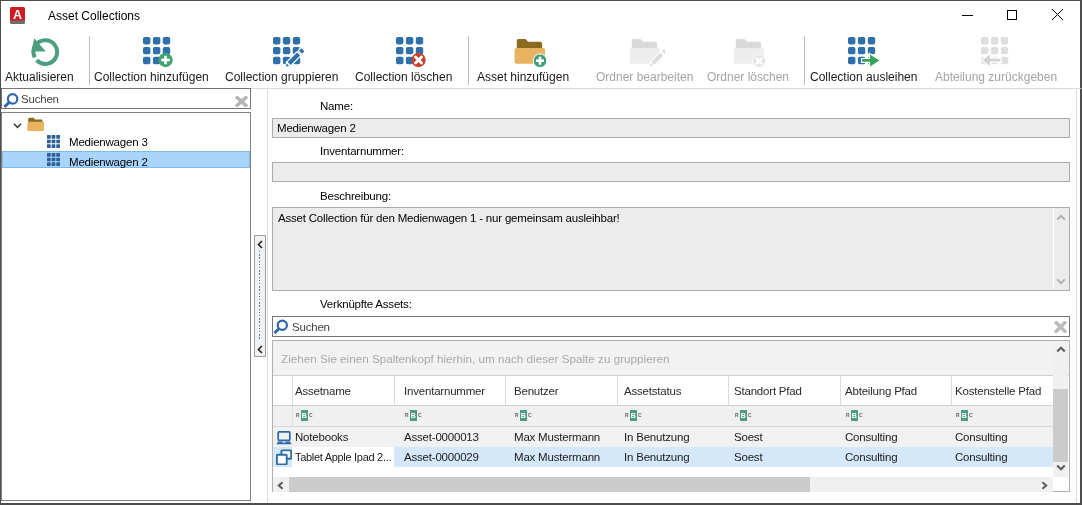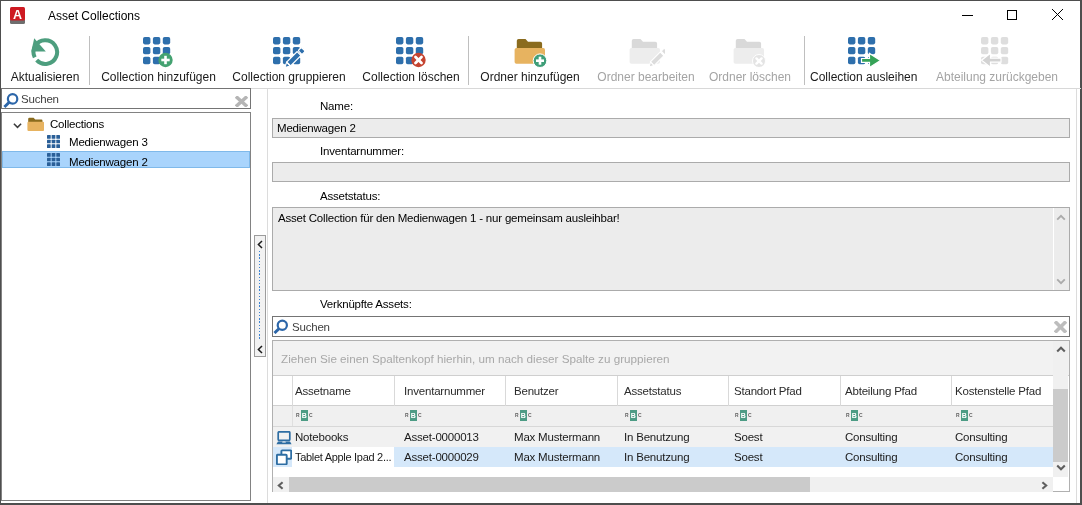--- a/index.html
+++ b/index.html
@@ -3,21 +3,21 @@
 <meta charset="utf-8">
 <style>
 * { margin:0; padding:0; box-sizing:border-box; }
 html,body { width:1082px; height:505px; }
 body { position:relative; font-family:"Liberation Sans",sans-serif; font-size:12px; background:#fff; color:#000; overflow:hidden; }
 .ab { position:absolute; }
 #frame { left:0; top:0; width:1082px; height:505px; border:1px solid #4e4e4e; border-bottom:2px solid #4e4e4e; border-right:2px solid #4e4e4e; }
 
 #title { left:48px; top:9px; font-size:12px; color:#000; }
 
-.tbtn { top:33px; height:54px; text-align:center; }
+.tbtn { top:33px; height:54px; text-align:left; }
 .tlbl { position:absolute; bottom:3px; width:100%; font-size:12px; color:#1a1a1a; white-space:nowrap; }
 .tlbl.dis { color:#a4a4a4; }
 .tsep { top:36px; width:1px; height:49px; background:#bfbfbf; }
 #tbborder { left:1px; top:88px; width:1080px; height:1px; background:#d8d8d8; }
 
 #search1 { left:1px; top:88px; width:250px; height:21px; background:#fff; border:1px solid #747474; }
 #tree { left:1px; top:112px; width:250px; height:389px; background:#fff; border:1px solid #828282; }
 .trow { position:absolute; left:0; width:248px; height:18px; line-height:18px; font-size:11.5px; letter-spacing:-0.2px; }
 #tsel { left:0px; top:38px; width:248px; height:17px; background:#a9d4fc; border:1px solid #7fb9ea; }
 
@@ -146,21 +146,21 @@
 </div>
 
 <div class="ab tbtn" style="left:477px;width:106px">
   <svg class="ab" style="left:37px;top:5px" width="36" height="30" viewBox="0 0 36 30">
     <path d="M2.8 11 L2.8 2.8 Q2.8 1 4.6 1 L11.5 1 L14 3.8 L26.3 3.8 Q28.1 3.8 28.1 5.6 L28.1 11 Z" fill="#8a6b1e"></path>
     <path d="M0.6 11.8 Q0.6 10 2.4 10 L29.2 10 Q31 10 31 11.8 L31 23.9 Q31 25.7 29.2 25.7 L2.4 25.7 Q0.6 25.7 0.6 23.9 Z" fill="#e7b360"></path>
     <circle cx="26" cy="22.7" r="6.8" fill="#3f9e78" stroke="#fff" stroke-width="1"></circle>
     <rect x="22" y="21.4" width="8" height="2.6" fill="#fff"></rect>
     <rect x="24.7" y="18.7" width="2.6" height="8" fill="#fff"></rect>
   </svg>
-  <div class="tlbl">Ordner hinzufügen</div>
+  <div class="tlbl">Asset hinzufügen</div>
 </div>
 
 <div class="ab tbtn" style="left:596px;width:100px">
   <svg class="ab" style="left:33px;top:5px" width="36" height="30" viewBox="0 0 36 30">
     <path d="M2.8 11 L2.8 2.8 Q2.8 1 4.6 1 L11.5 1 L14 3.8 L26.3 3.8 Q28.1 3.8 28.1 5.6 L28.1 11 Z" fill="#d9d9d9"></path>
     <path d="M0.6 11.8 Q0.6 10 2.4 10 L29.2 10 Q31 10 31 11.8 L31 23.9 Q31 25.7 29.2 25.7 L2.4 25.7 Q0.6 25.7 0.6 23.9 Z" fill="#ededed"></path>
     <g transform="translate(20.5,28.5) rotate(45)">
       <polygon points="0,0.6 -2.4,-4 2.4,-4" fill="#dcdcdc" stroke="#fff" stroke-width="1"></polygon>
       <rect x="-2.6" y="-17.8" width="5.2" height="13.8" fill="#dcdcdc" stroke="#fff" stroke-width="1.1"></rect>
       <rect x="-2.6" y="-23.4" width="5.2" height="4.3" rx="1.1" fill="#dcdcdc" stroke="#fff" stroke-width="1.1"></rect>
@@ -234,21 +234,20 @@
 </svg>
 
 <div id="tree" class="ab">
   <svg class="ab" style="left:11px;top:9px" width="9" height="7" viewBox="0 0 10 7">
       <polyline points="1,1.5 5,5.5 9,1.5" fill="none" stroke="#3c3c3c" stroke-width="1.7"></polyline>
     </svg>
   <svg class="ab" style="left:25px;top:4px" width="17" height="14" viewBox="0 0 17 14">
     <path d="M1.2 6 L1.2 1.9 Q1.2 0.7 2.4 0.7 L6.6 0.7 L8.2 2.6 L14.4 2.6 Q15.5 2.6 15.5 3.7 L15.5 6 Z" fill="#8a6b1e"></path>
     <path d="M0.4 6 Q0.4 4.8 1.6 4.8 L16 4.8 Q17.2 4.8 17.2 6 L17.2 12.8 Q17.2 14 16 14 L1.6 14 Q0.4 14 0.4 12.8 Z" fill="#e7b360"></path>
   </svg>
-  <div class="trow" style="top:2px;left:48px">Collections</div>
   <svg class="ab" style="left:45px;top:22px" width="13" height="13" viewBox="0 0 13 13">
     <g fill="#2a5f98">
       <rect x="0" y="0" width="3.7" height="3.7" rx="0.5"></rect>
         <rect x="4.65" y="0" width="3.7" height="3.7" rx="0.5"></rect>
         <rect x="9.3" y="0" width="3.7" height="3.7" rx="0.5"></rect>
       <rect x="0" y="4.65" width="3.7" height="3.7" rx="0.5"></rect>
         <rect x="4.65" y="4.65" width="3.7" height="3.7" rx="0.5"></rect>
         <rect x="9.3" y="4.65" width="3.7" height="3.7" rx="0.5"></rect>
       <rect x="0" y="9.3" width="3.7" height="3.7" rx="0.5"></rect>
         <rect x="4.65" y="9.3" width="3.7" height="3.7" rx="0.5"></rect>
@@ -280,21 +279,21 @@
 <svg class="ab" style="left:257px;top:345px" width="6" height="9" viewBox="0 0 6 9">
     <polyline points="5,1 1.4,4.5 5,8" fill="none" stroke="#1a1a1a" stroke-width="1.5"></polyline>
   </svg>
 <div class="ab" style="left:258.5px;top:251px;width:1.5px;height:90px;background-image:repeating-linear-gradient(to bottom,#3f86d4 0px,#3f86d4 1.4px,transparent 1.4px,transparent 3.2px)"></div>
 
 <div id="rpanel" class="ab"></div>
 <div class="ab flabel" style="left:272px;top:100px">Name:</div>
 <div class="ab field ct" style="top:118px;height:20px;line-height:18px;padding-left:4px">Medienwagen 2</div>
 <div class="ab flabel" style="left:272px;top:145px">Inventarnummer:</div>
 <div class="ab field" style="top:162px;height:20px"></div>
-<div class="ab flabel" style="left:272px;top:190px">Assetstatus:</div>
+<div class="ab flabel" style="left:272px;top:190px">Beschreibung:</div>
 <div class="ab field ct" style="top:207px;height:84px;padding:4px 5px">Asset Collection für den Medienwagen 1 - nur gemeinsam ausleihbar!</div>
 <div class="ab" style="left:1053px;top:208px;width:1px;height:82px;background:#fff"></div>
 <svg class="ab" style="left:1056px;top:214px" width="10" height="7" viewBox="0 0 10 7">
     <polyline points="1.2,5.6 5,1.8 8.8,5.6" fill="none" stroke="#ababab" stroke-width="1.9"></polyline>
   </svg>
 <svg class="ab" style="left:1056px;top:278px" width="10" height="7" viewBox="0 0 10 7">
     <polyline points="1.2,1.4 5,5.2 8.8,1.4" fill="none" stroke="#ababab" stroke-width="1.9"></polyline>
   </svg>
 <div class="ab flabel" style="left:272px;top:298px">Verknüpfte Assets:</div>
 

